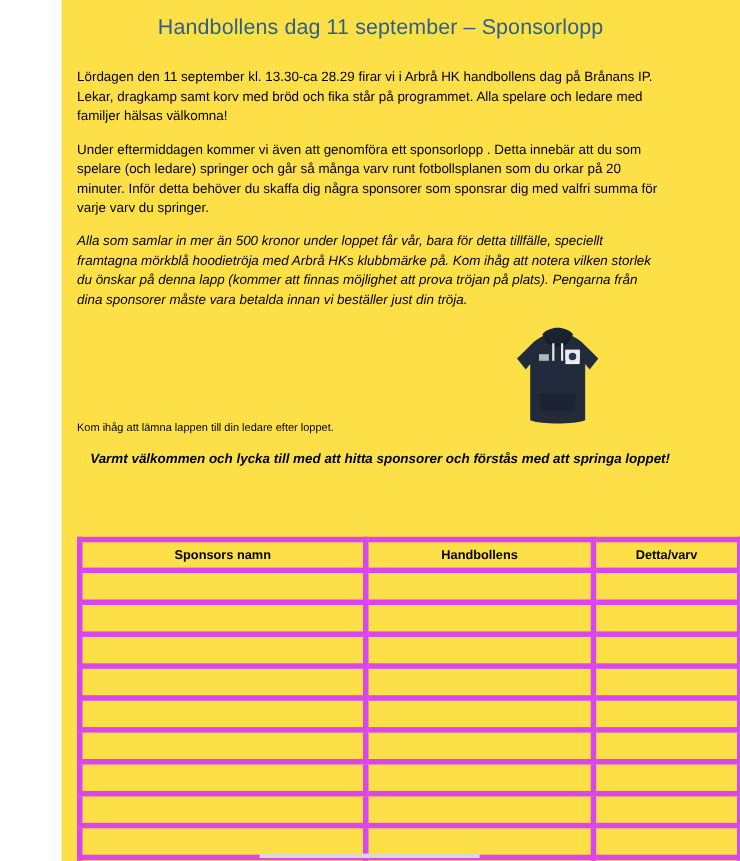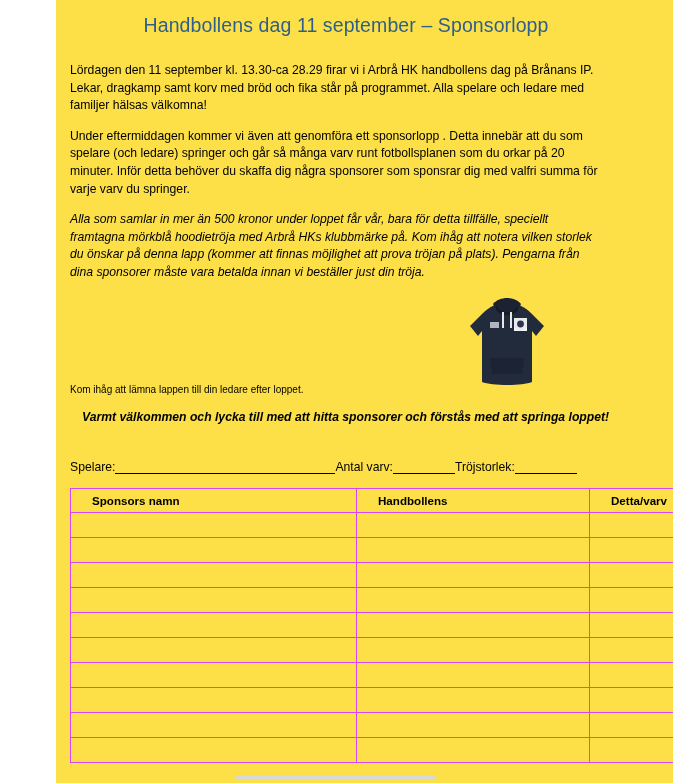--- a/index.html
+++ b/index.html
@@ -108,25 +108,25 @@
   table.sponsor-table {
     position: absolute;
     left: 70px;
     top: 488px;
     width: 549px;
     border-collapse: collapse;
     table-layout: fixed;
   }
   table.sponsor-table th,
   table.sponsor-table td {
-    border: 1px solid #d946ef;
+    border: 5px solid #d946ef;
     height: 24px;
-    padding: 0 21px;
+    padding: 0 6px;
     font-size: 11.6px;
-    text-align: left;
+    text-align: center;
     vertical-align: middle;
   }
   table.sponsor-table th {
     font-weight: bold;
     height: 23px;
   }
   .col-a { width: 243px; }
   .col-b { width: 190px; }
   .col-c { width: 116px; }
   .bottom-strip {
@@ -173,23 +173,20 @@
       <rect x="62" y="34" width="13" height="13" fill="#f1f2f4"></rect>
       <path d="M62 34 L75 34 L75 43 L68.5 47 L62 43 Z" fill="#e9eaee"></path>
       <circle cx="68.5" cy="40" r="3.4" fill="#2a3550"></circle>
     </svg>
   </div>
 
   <div class="reminder">Kom ihåg att lämna lappen till din ledare efter loppet.</div>
 
   <div class="welcome">Varmt välkommen och lycka till med att hitta sponsorer och förstås med att springa loppet!</div>
 
-  <div class="fields-row">
-    <span class="fld-label">Spelare:</span><span class="fld-line line-long"></span><span class="fld-label">Antal varv:</span><span class="fld-line line-mid"></span><span class="fld-label">Tröjstorlek:</span><span class="fld-line line-short"></span>
-  </div>
 
   <table class="sponsor-table">
     <thead>
       <tr>
         <th class="col-a">Sponsors namn</th>
         <th class="col-b">Handbollens</th>
         <th class="col-c">Detta/varv</th>
       </tr>
     </thead>
     <tbody>

